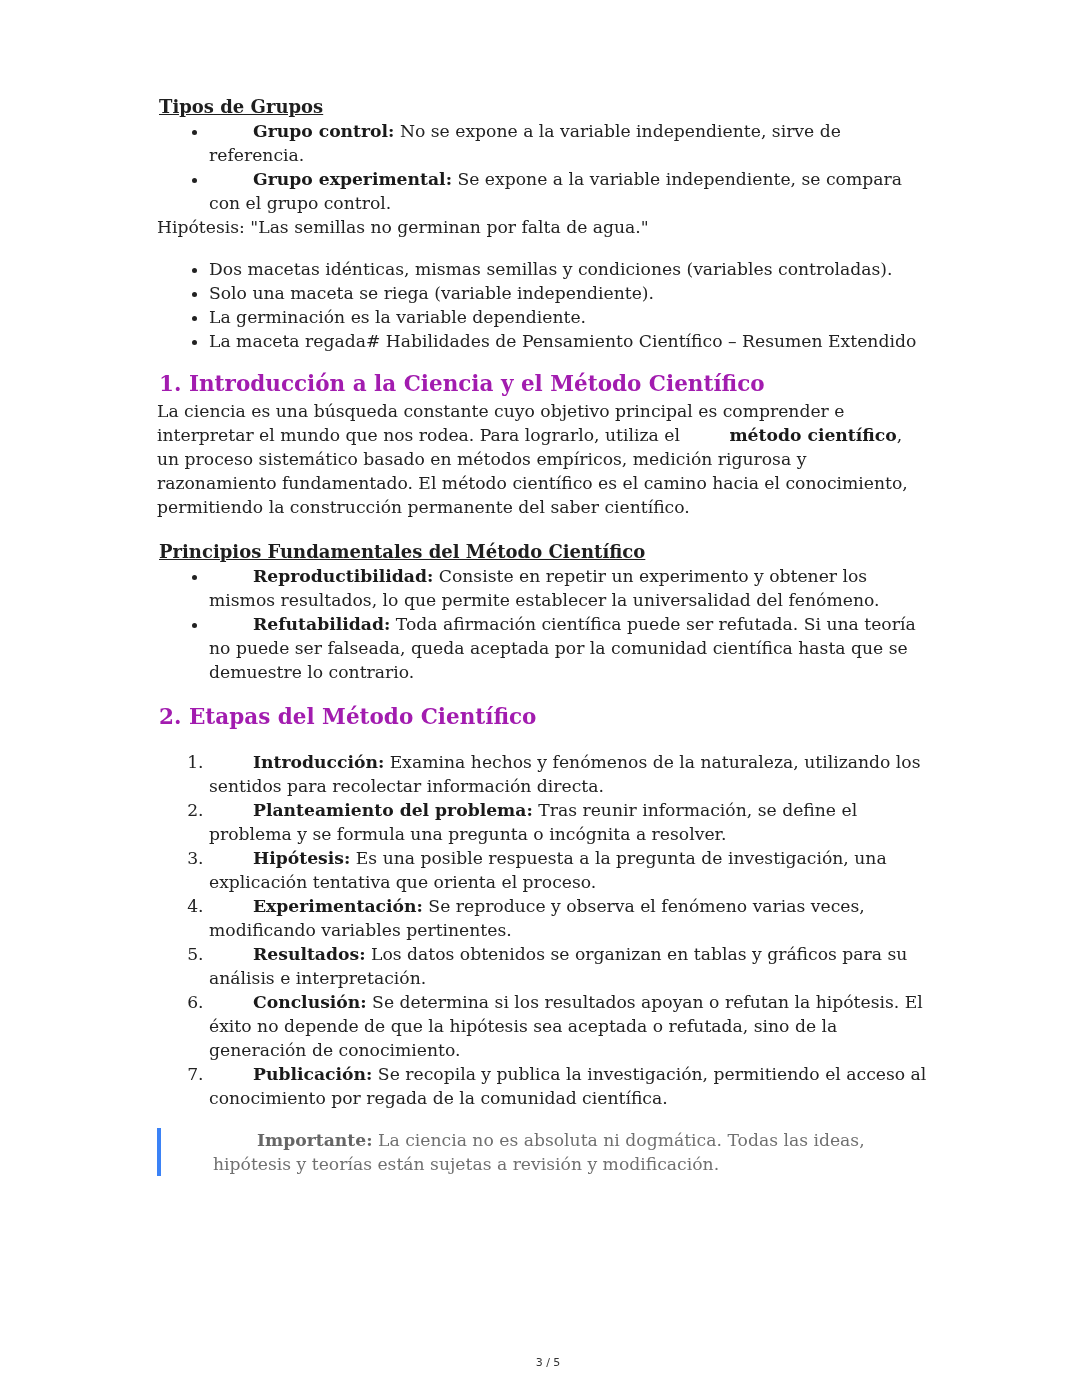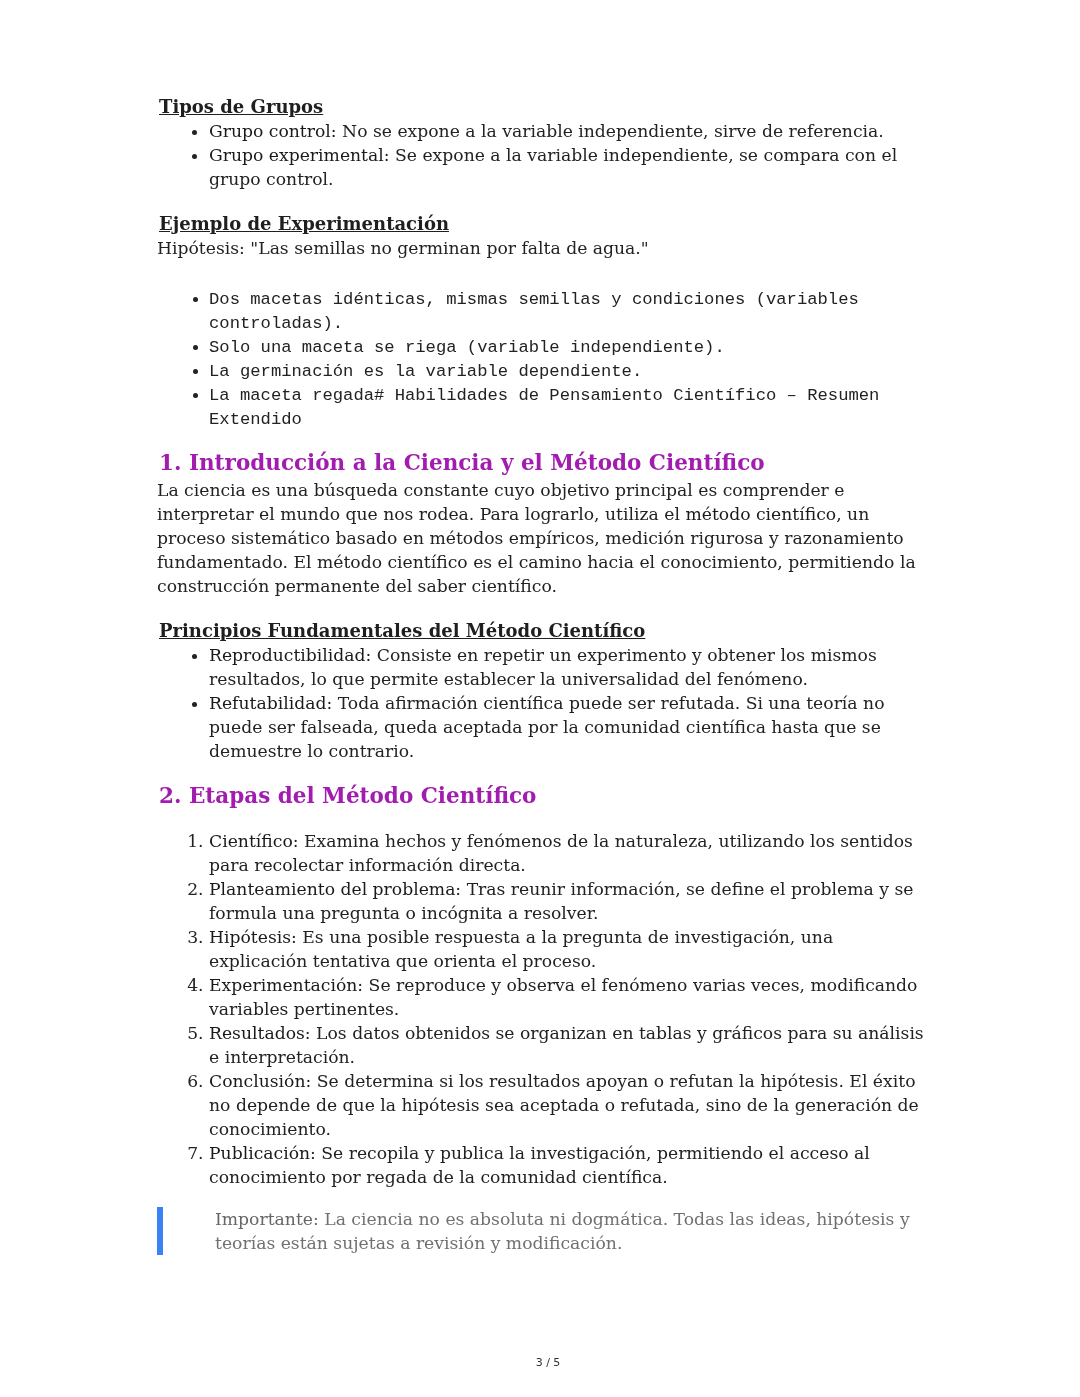--- a/index.html
+++ b/index.html
@@ -43,24 +43,24 @@
     }
     ul, ol {
       margin: 0;
       padding-left: 52px;
       font-size: 17.2px;
       line-height: 24px;
     }
     ul { list-style: disc; }
     ol { list-style: decimal; padding-left: 52px; }
     li { margin: 0; }
-    b { font-weight: normal; color: #1a1a1a; }
+    b { font-weight: bold; color: #1a1a1a; margin-left: 44px; }
     .blockquote {
       margin: 18px 0 0 0;
-      border-left: 6px solid #3b82f6;
+      border-left: 4px solid #3b82f6;
       padding: 0 0 0 52px;
       color: #707070;
       font-size: 17.2px;
       line-height: 24px;
     }
     .blockquote b { color: #666666; }
     .footer {
       position: absolute;
       top: 1356px;
       left: 8px;
@@ -75,41 +75,40 @@
 <body>
 
 <div class="page">
 
   <div class="h3">Tipos de Grupos</div>
   <ul>
     <li><b>Grupo control:</b><span> No se expone a la variable independiente, sirve de referencia.</span></li>
     <li><b>Grupo experimental:</b><span> Se expone a la variable independiente, se compara con el grupo control.</span></li>
   </ul>
 
-  <div class="h3" style="margin-top:20px;">Ejemplo de Experimentación</div>
   <p>Hipótesis: "Las semillas no germinan por falta de agua."</p>
-  <ul style="margin-top:28px;font-family:Liberation Mono, monospace;">
+  <ul style="margin-top:18px;">
     <li>Dos macetas idénticas, mismas semillas y condiciones (variables controladas).</li>
     <li>Solo una maceta se riega (variable independiente).</li>
     <li>La germinación es la variable dependiente.</li>
     <li>La maceta regada# Habilidades de Pensamiento Científico – Resumen Extendido</li>
   </ul>
 
   <div class="h2" style="margin-top:16px;">1. Introducción a la Ciencia y el Método Científico</div>
   <p><span>La ciencia es una búsqueda constante cuyo objetivo principal es comprender e interpretar el mundo que nos rodea. Para lograrlo, utiliza el </span><b>método científico</b><span>, un proceso sistemático basado en métodos empíricos, medición rigurosa y razonamiento fundamentado. El método científico es el camino hacia el conocimiento, permitiendo la construcción permanente del saber científico.</span></p>
 
   <div class="h3" style="margin-top:20px;">Principios Fundamentales del Método Científico</div>
   <ul>
     <li><b>Reproductibilidad:</b><span> Consiste en repetir un experimento y obtener los mismos resultados, lo que permite establecer la universalidad del fenómeno.</span></li>
     <li><b>Refutabilidad:</b><span> Toda afirmación científica puede ser refutada. Si una teoría no puede ser falseada, queda aceptada por la comunidad científica hasta que se demuestre lo contrario.</span></li>
   </ul>
 
   <div class="h2" style="margin-top:18px;">2. Etapas del Método Científico</div>
   <ol style="margin-top:18px;">
-    <li><b>Científico:</b><span> Examina hechos y fenómenos de la naturaleza, utilizando los sentidos para recolectar información directa.</span></li>
+    <li><b>Introducción:</b><span> Examina hechos y fenómenos de la naturaleza, utilizando los sentidos para recolectar información directa.</span></li>
     <li><b>Planteamiento del problema:</b><span> Tras reunir información, se define el problema y se formula una pregunta o incógnita a resolver.</span></li>
     <li><b>Hipótesis:</b><span> Es una posible respuesta a la pregunta de investigación, una explicación tentativa que orienta el proceso.</span></li>
     <li><b>Experimentación:</b><span> Se reproduce y observa el fenómeno varias veces, modificando variables pertinentes.</span></li>
     <li><b>Resultados:</b><span> Los datos obtenidos se organizan en tablas y gráficos para su análisis e interpretación.</span></li>
     <li><b>Conclusión:</b><span> Se determina si los resultados apoyan o refutan la hipótesis. El éxito no depende de que la hipótesis sea aceptada o refutada, sino de la generación de conocimiento.</span></li>
     <li><b>Publicación:</b><span> Se recopila y publica la investigación, permitiendo el acceso al conocimiento por regada de la comunidad científica.</span></li>
   </ol>
 
   <div class="blockquote">
     <b>Importante:</b><span> La ciencia no es absoluta ni dogmática. Todas las ideas, hipótesis y teorías están sujetas a revisión y modificación.</span>

